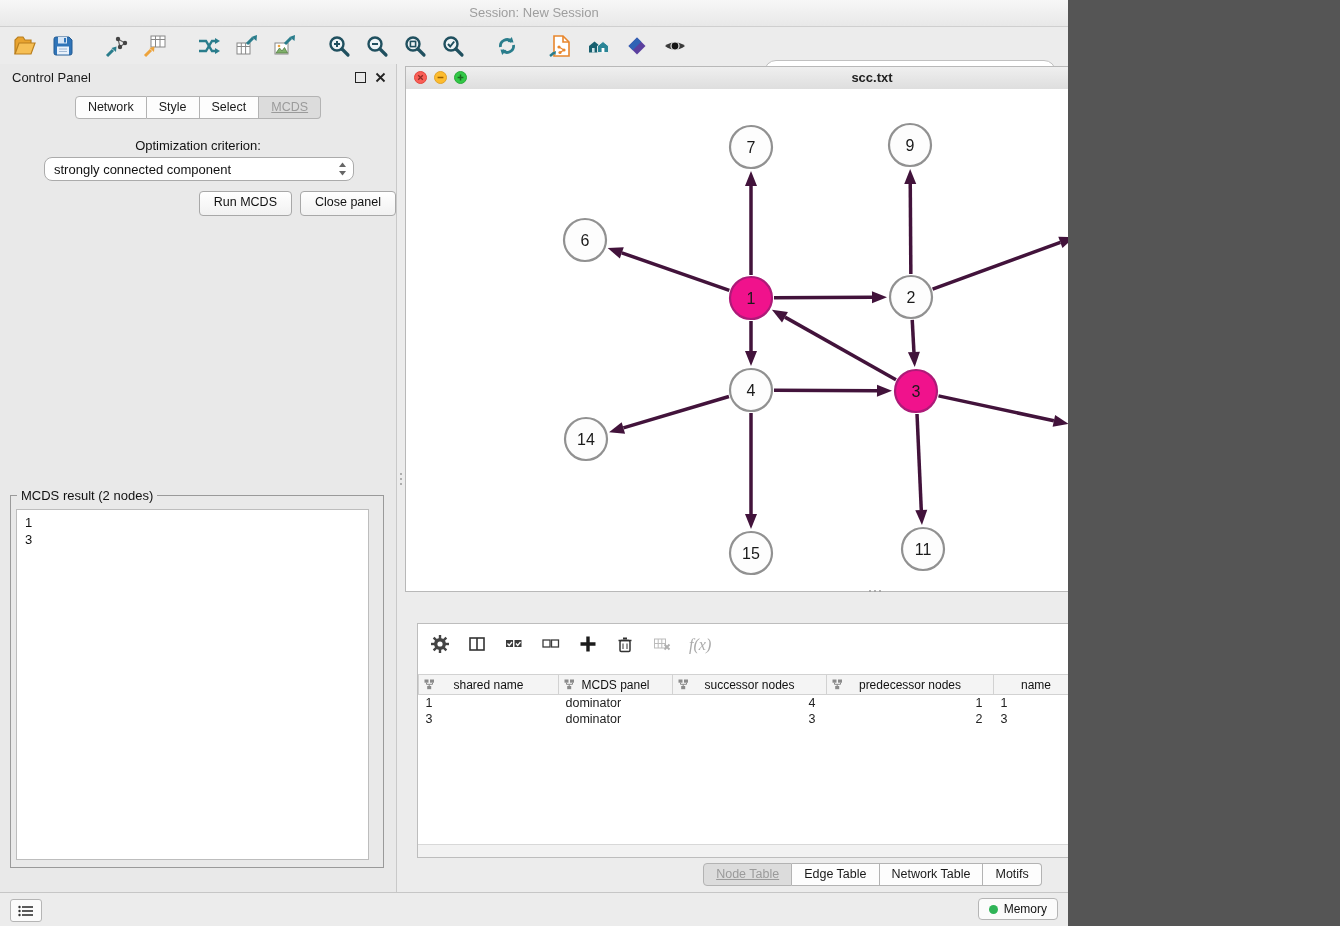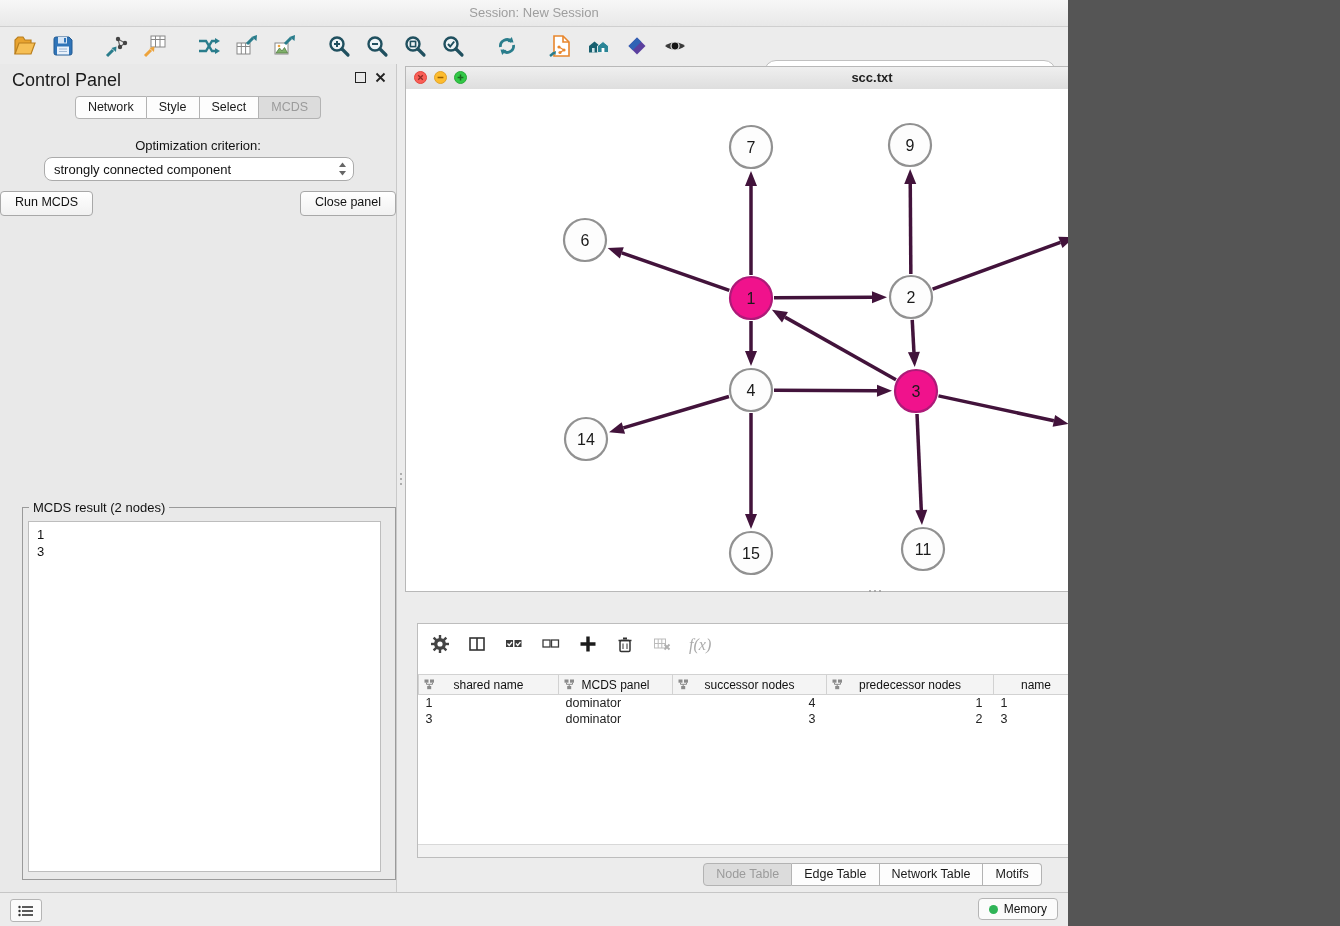--- a/index.html
+++ b/index.html
@@ -18,39 +18,39 @@
   .tbi{width:30px;height:30px;display:flex;align-items:center;justify-content:center;}
   .searchbox{position:absolute;right:12px;top:33px;width:292px;height:24px;background:#fff;
     border:1px solid #c0c0c0;border-radius:12px;display:flex;align-items:center;padding:0 9px;box-sizing:border-box;}
   .searchbox input{border:none;outline:none;flex:1;font-size:13px;background:transparent;margin-left:5px;
     font-family:"Liberation Sans",sans-serif;}
 
   
   .control-panel{position:absolute;left:0;top:64px;width:397px;height:829px;background:#e9e9e9;
     border-right:1px solid #c9c9c9;box-sizing:border-box;}
   .panel-header{height:28px;position:relative;}
-  .panel-title{position:absolute;left:12px;top:6px;font-size:18px;color:#1a1a1a;}
+  .panel-title{position:absolute;left:12px;top:6px;font-size:13px;color:#1a1a1a;}
   .float-icon{position:absolute;width:9px;height:9px;border:1.5px solid #222;top:8px;}
   .close-x{position:absolute;top:7px;}
   .cp-float{right:30px;} .cp-close{right:10px;}
   .cp-tabs{position:absolute;top:32px;left:0;right:0;display:flex;justify-content:center;align-items:flex-end;}
   .tab{height:21px;line-height:21px;padding:0 12px;background:#fdfdfd;border:1px solid #b3b3b3;border-left:none;
     font-size:12.5px;color:#1a1a1a;}
   .tab:first-child{border-left:1px solid #b3b3b3;border-radius:4px 0 0 4px;}
   .tab:last-child{border-radius:0 4px 4px 0;}
-  .tab.active{background:#dcdcdc;color:#9b9b9b;}
+  .tab.active{background:#dcdcdc;color:#9b9b9b;text-decoration:underline;}
   .opt-label{position:absolute;top:74px;left:0;right:0;text-align:center;font-size:13px;}
   .dropdown{position:absolute;top:93px;left:44px;right:42px;height:24px;background:#fff;border:1px solid #ababab;
     border-radius:8px;display:flex;align-items:center;padding:0 6px 0 9px;box-sizing:border-box;font-size:13px;}
   .dropdown .dd-text{flex:1;}
-  .btn-row{position:absolute;top:127px;left:0;right:0;display:flex;justify-content:space-between;gap:14px;}
+  .btn-row{position:absolute;top:127px;left:0;right:0;display:flex;justify-content:flex-end;gap:8px;}
   .btn{height:23px;line-height:21px;padding:0 14px;background:linear-gradient(#ffffff,#f1f1f1);
     border:1px solid #a8a8a8;border-radius:4px;font-size:12.5px;color:#111;}
   .result-fieldset{position:absolute;left:10px;top:424px;width:374px;height:380px;border:1px solid #9a9a9a;
-    margin:12px;padding:0;background:#e9e9e9;box-sizing:border-box;}
+    margin:0;padding:0;background:#e9e9e9;box-sizing:border-box;}
   .result-fieldset legend{margin-left:6px;padding:0 4px;font-size:13px;background:#e9e9e9;}
   .result-list{position:absolute;left:5px;top:6px;right:14px;bottom:7px;background:#fff;border:1px solid #bdbdbd;
     padding:4px 8px;box-sizing:border-box;font-size:13px;line-height:17px;}
   .result-item{height:17px;}
 
   
   .network-window{position:absolute;left:405px;top:66px;width:934px;height:526px;background:#fff;
     border:1px solid #b8b8b8;box-sizing:border-box;}
   .nw-titlebar{height:22px;background:linear-gradient(#efefef,#dedede);border-bottom:1px solid #c4c4c4;
     position:relative;text-align:center;line-height:22px;font-weight:bold;font-size:13px;color:#222;}

